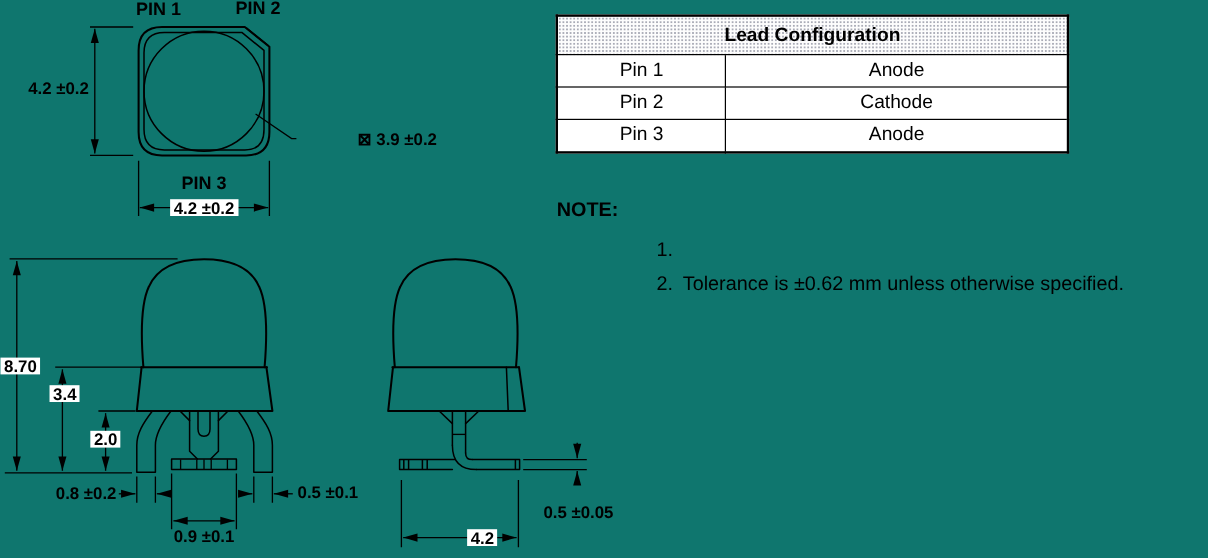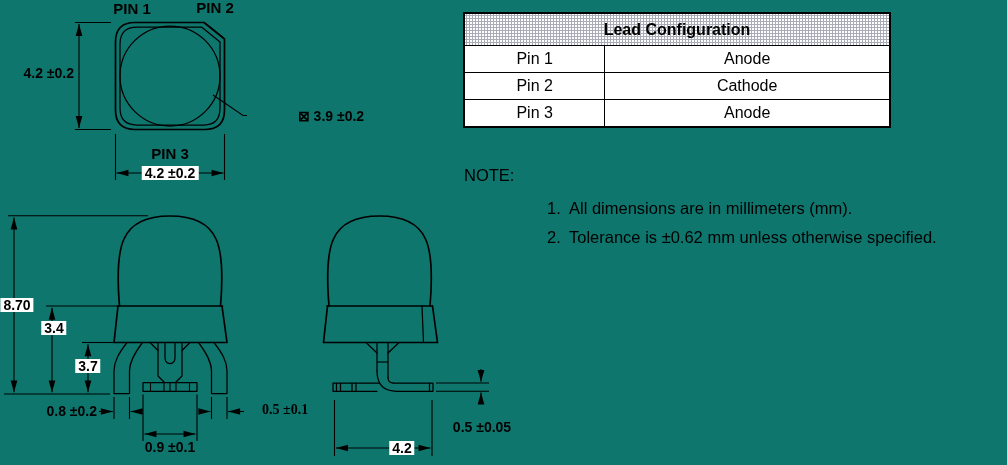--- a/index.html
+++ b/index.html
@@ -22,21 +22,21 @@
   table.lead th,table.lead td{border:1.5px solid #000;text-align:center;font-size:16px;padding:0;}
   table.lead th{
     width:424px;height:31px;font-weight:bold;
     background-color:#fdfdfd;
     background-image:radial-gradient(circle,#a9abb6 1px,rgba(0,0,0,0) 1.15px);
     background-size:3px 3px;
   }
   table.lead td{height:26px;font-weight:normal;}
   td.c1{width:139px;}
   td.c2{width:283px;}
-  .note-head{position:absolute;left:464px;top:166px;font-weight:normal;font-size:16.5px;}
+  .note-head{position:absolute;left:464px;top:166px;font-weight:bold;font-size:16.5px;}
   .notes{position:absolute;left:547px;top:199px;font-size:16.5px;}
   .note-row{display:flex;margin-bottom:10px;}
   .note-num{min-width:15px;margin-right:7px;}
 </style>
 </head>
 <body>
 
 <div class="canvas">
 
   <svg class="art" width="1007" height="465" viewBox="0 0 1007 465">
@@ -135,31 +135,30 @@
         <td class="c2">Anode</td>
       </tr>
     </tbody>
       </table>
   </div>
 
   <div class="note-head">NOTE:</div>
   <div class="notes">
     <div class="note-row">
       <span class="note-num">1.</span>
-      <span>All dimensions are in millimeters (mm).</span>
     </div>
     <div class="note-row">
       <span class="note-num">2.</span>
       <span>Tolerance is ±0.62 mm unless otherwise specified.</span>
     </div>
   </div>
 
   <span class="lbl anchor-c bg" style="left:17px;top:305px;">8.70</span>
   <span class="lbl anchor-c bg" style="left:54px;top:328px;">3.4</span>
-  <span class="lbl anchor-c bg" style="left:88px;top:366px;">3.7</span>
+  <span class="lbl anchor-c bg" style="left:88px;top:366px;">2.0</span>
   <span class="lbl anchor-r" style="left:97px;top:411px;">0.8 ±0.2</span>
   <span class="lbl anchor-c" style="left:170px;top:447px;">0.9 ±0.1</span>
-  <span class="lbl anchor-l" style="left:262px;top:410px;font-family:Liberation Serif, serif;">0.5 ±0.1</span>
+  <span class="lbl anchor-l" style="left:248px;top:410px;">0.5 ±0.1</span>
 
   <span class="lbl anchor-c bg" style="left:382px;top:448px;margin-left:20px;">4.2</span>
   <span class="lbl anchor-c" style="left:482px;top:427px;">0.5 ±0.05</span>
 
 </div>
 
 </body></html>

